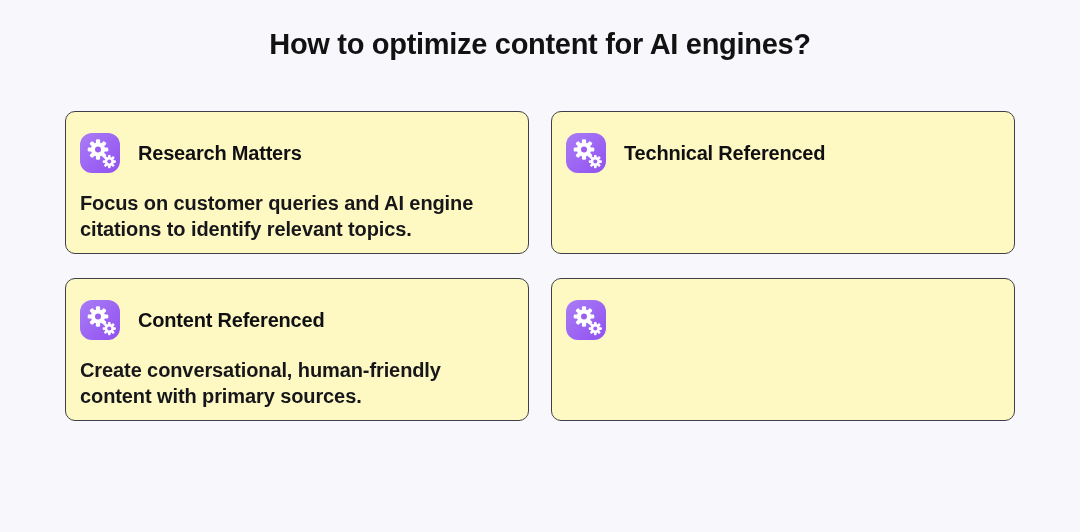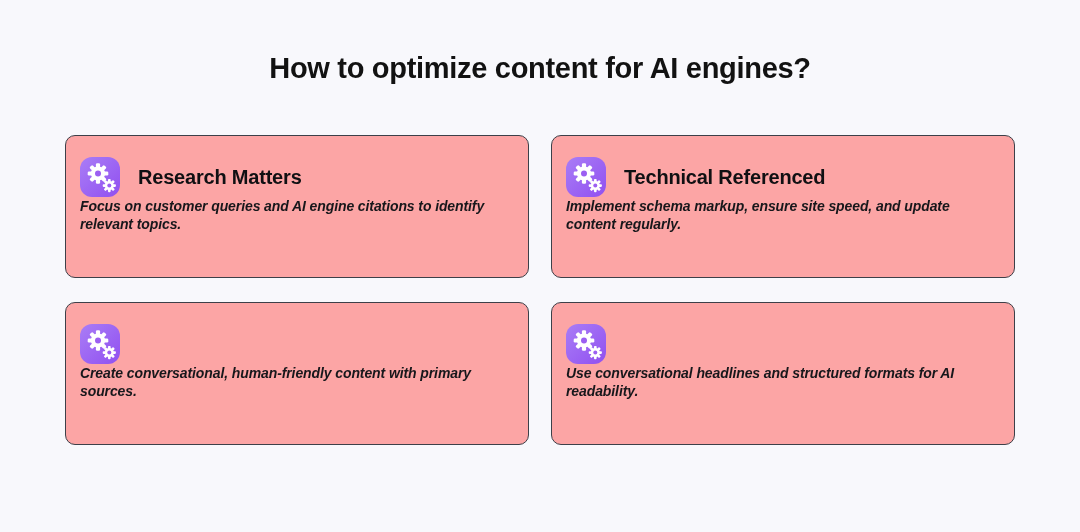--- a/index.html
+++ b/index.html
@@ -3,62 +3,62 @@
 <meta charset="utf-8">
 <style>
   * { margin: 0; padding: 0; box-sizing: border-box; }
   html, body {
     width: 1080px; height: 532px;
     background: #f8f8fc;
     font-family: "Liberation Sans", sans-serif;
     overflow: hidden;
   }
   .page-title {
-    margin-top: 52px;
+    margin-top: 28px;
     text-align: center;
     font-size: 29px;
     font-weight: 700;
     letter-spacing: -0.3px;
     color: #121212;
   }
   .cards-grid {
     width: 950px;
     margin: 50px auto 0 auto;
     display: grid;
     grid-template-columns: 1fr 1fr;
     column-gap: 22px;
     row-gap: 24px;
   }
   .card {
-    background: #fca5a5;
+    background: #fef9c3;
     border: 1px solid #3d4049;
     border-radius: 10px;
     height: 143px;
     padding: 21px 24px 18px 14px;
   }
   .card-head {
     display: flex;
     align-items: center;
     gap: 18px;
   }
   .card-icon { width: 40px; height: 40px; flex: 0 0 40px; display: block; }
   .card-title {
     font-size: 20px;
     font-weight: 700;
     color: #101013;
     letter-spacing: -0.2px;
   }
   .card-desc {
-    font-size: 14px;
+    margin-top: 17px;
+    font-size: 20px;
     font-weight: 600;
     color: #17171b;
     line-height: 1.32;
     letter-spacing: -0.1px;
     max-width: 430px;
-    font-style: italic;
   }
 </style>
 </head>
 <body>
 
 <h1 class="page-title">How to optimize content for AI engines?</h1>
 
 <div class="cards-grid">
 
   <div class="card">
@@ -115,21 +115,20 @@
           <rect x="-2.1" y="-10.3" width="4.2" height="20.6" rx="1.3"></rect>
           <rect x="-2.1" y="-10.3" width="4.2" height="20.6" rx="1.3" transform="rotate(45)"></rect>
           <rect x="-2.1" y="-10.3" width="4.2" height="20.6" rx="1.3" transform="rotate(90)"></rect>
           <rect x="-2.1" y="-10.3" width="4.2" height="20.6" rx="1.3" transform="rotate(135)"></rect>
           <circle r="7.1"></circle>
         </g>
         <circle cx="29.3" cy="28.6" r="2" fill="#9c5ff2"></circle>
       </svg>
       <div class="card-title">Technical Referenced</div>
     </div>
-    <p class="card-desc">Implement schema markup, ensure site speed, and update content regularly.</p>
   </div>
 
   <div class="card">
     <div class="card-head">
       <svg class="card-icon" viewBox="0 0 40 40" aria-hidden="true">
         <defs>
           <linearGradient id="grad2" x1="0" y1="0" x2="1" y2="1">
             <stop offset="0" stop-color="#a97df6"></stop>
               <stop offset="1" stop-color="#9150f0"></stop>
           </linearGradient>
@@ -145,20 +144,21 @@
         <circle cx="18" cy="16.5" r="3" fill="#9c5ff2"></circle>
         <g transform="translate(29.3,28.6) scale(0.64)" fill="#ffffff">
           <rect x="-2.1" y="-10.3" width="4.2" height="20.6" rx="1.3"></rect>
           <rect x="-2.1" y="-10.3" width="4.2" height="20.6" rx="1.3" transform="rotate(45)"></rect>
           <rect x="-2.1" y="-10.3" width="4.2" height="20.6" rx="1.3" transform="rotate(90)"></rect>
           <rect x="-2.1" y="-10.3" width="4.2" height="20.6" rx="1.3" transform="rotate(135)"></rect>
           <circle r="7.1"></circle>
         </g>
         <circle cx="29.3" cy="28.6" r="2" fill="#9c5ff2"></circle>
       </svg>
+      <div class="card-title">Content Referenced</div>
     </div>
     <p class="card-desc">Create conversational, human-friendly content with primary sources.</p>
   </div>
 
   <div class="card">
     <div class="card-head">
       <svg class="card-icon" viewBox="0 0 40 40" aria-hidden="true">
         <defs>
           <linearGradient id="grad3" x1="0" y1="0" x2="1" y2="1">
             <stop offset="0" stop-color="#a97df6"></stop>
@@ -177,16 +177,15 @@
         <g transform="translate(29.3,28.6) scale(0.64)" fill="#ffffff">
           <rect x="-2.1" y="-10.3" width="4.2" height="20.6" rx="1.3"></rect>
           <rect x="-2.1" y="-10.3" width="4.2" height="20.6" rx="1.3" transform="rotate(45)"></rect>
           <rect x="-2.1" y="-10.3" width="4.2" height="20.6" rx="1.3" transform="rotate(90)"></rect>
           <rect x="-2.1" y="-10.3" width="4.2" height="20.6" rx="1.3" transform="rotate(135)"></rect>
           <circle r="7.1"></circle>
         </g>
         <circle cx="29.3" cy="28.6" r="2" fill="#9c5ff2"></circle>
       </svg>
     </div>
-    <p class="card-desc">Use conversational headlines and structured formats for AI readability.</p>
   </div>
 
 </div>
 
 </body></html>

